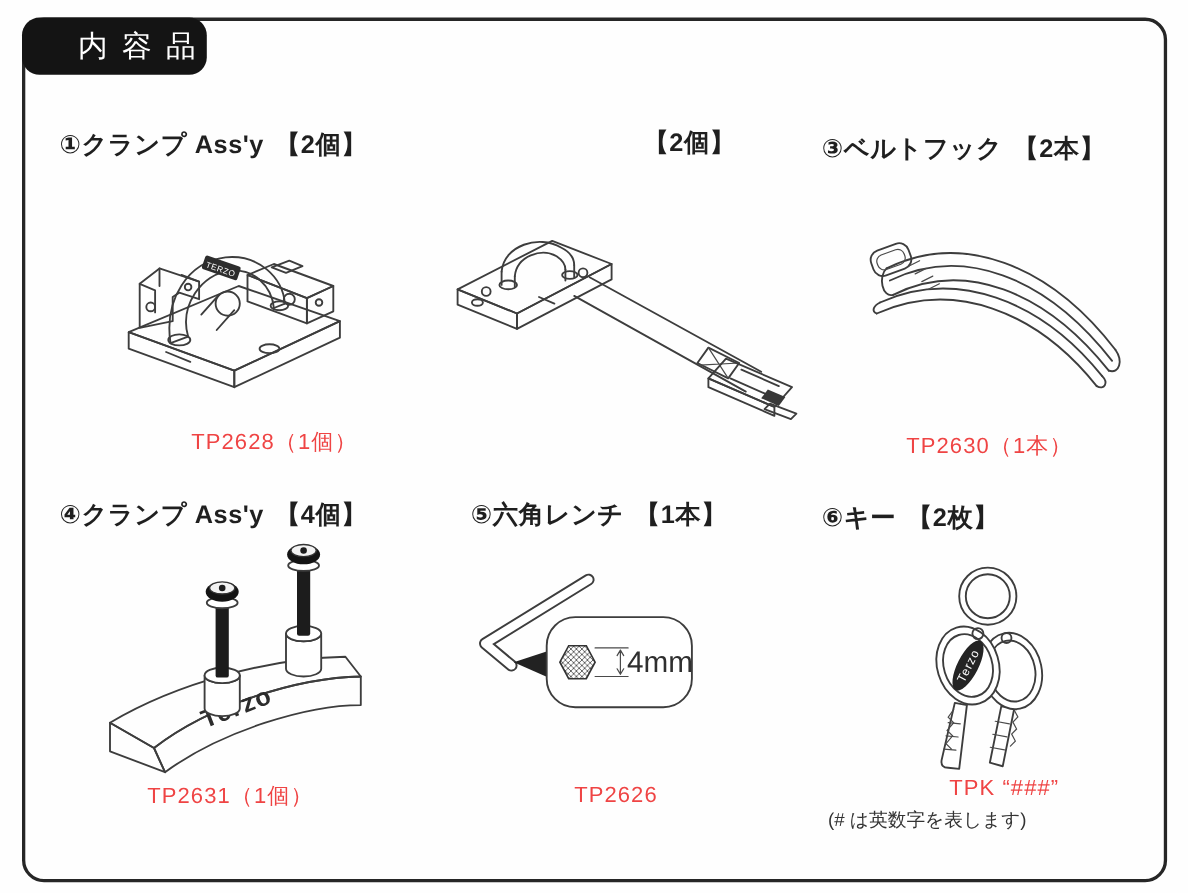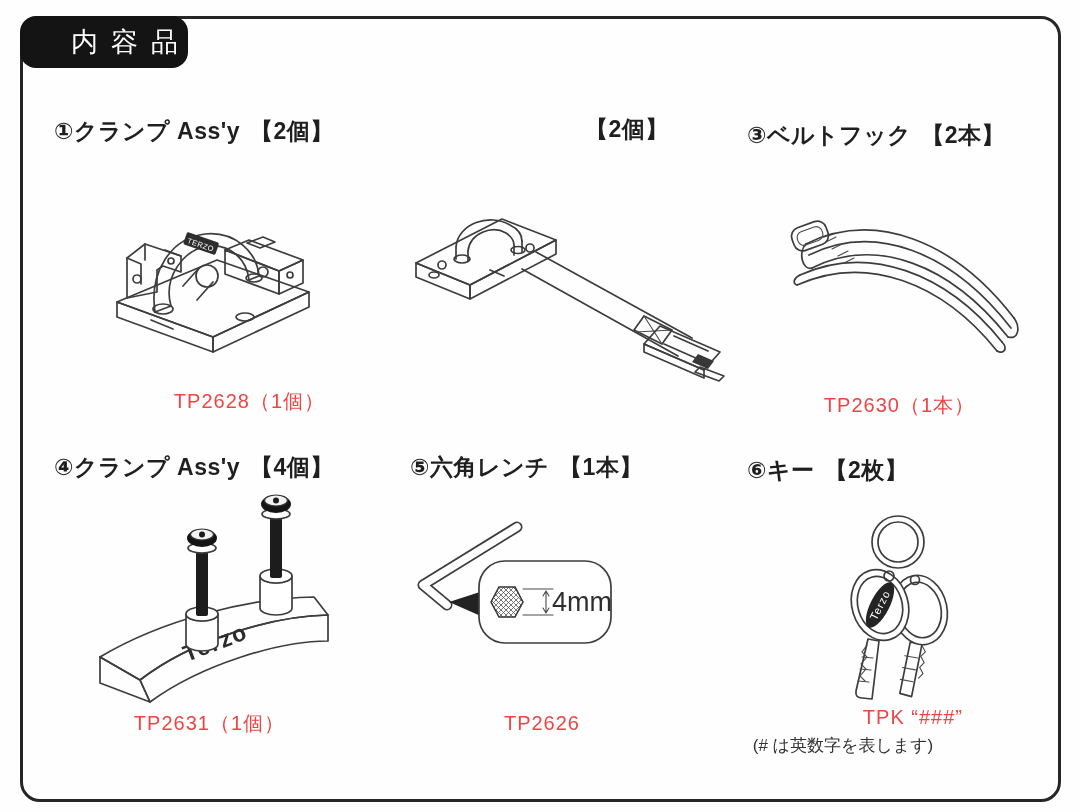--- a/index.html
+++ b/index.html
@@ -136,21 +136,21 @@
       <circle cx="120" cy="42.5" r="3" fill="#1c1c1c"></circle>
       <rect x="188" y="20" width="12" height="66" rx="2" fill="#1c1c1c"></rect>
       <ellipse class="df" cx="194" cy="22" rx="14" ry="5"></ellipse>
       <ellipse cx="194" cy="12" rx="15" ry="9" fill="#141414"></ellipse>
       <ellipse cx="194" cy="8.5" rx="11.5" ry="5.5" fill="#f2f2f2" stroke="#333" stroke-width="1.2"></ellipse>
       <circle cx="194" cy="8.5" r="3" fill="#1c1c1c"></circle>
     </svg>
     <div class="part" style="left:5px;top:262px;width:240px">TP2631（1個）</div>
   </section>
 
-  <section class="cell" style="left:398px;top:448px;width:345px;height:320px">
+  <section class="cell" style="left:416px;top:448px;width:345px;height:320px">
     <h2 class="t" style="left:12px;top:4px">
       <span>⑤</span><span>六角レンチ</span><span class="qty">【1本】</span>
     </h2>
     <svg viewBox="0 0 260 175" style="left:3px;top:57px;width:260px;height:175px">
       <defs>
         <pattern id="hx" width="5" height="5" patternUnits="userSpaceOnUse">
           <path d="M0,5 L5,0 M0,0 L5,5" stroke="#555" stroke-width="0.8"></path>
         </pattern>
       </defs>
       <path d="M116,22 L22,80 L46,100" stroke="#3d3d3d" stroke-width="11" fill="none" stroke-linecap="round" stroke-linejoin="round"></path>

